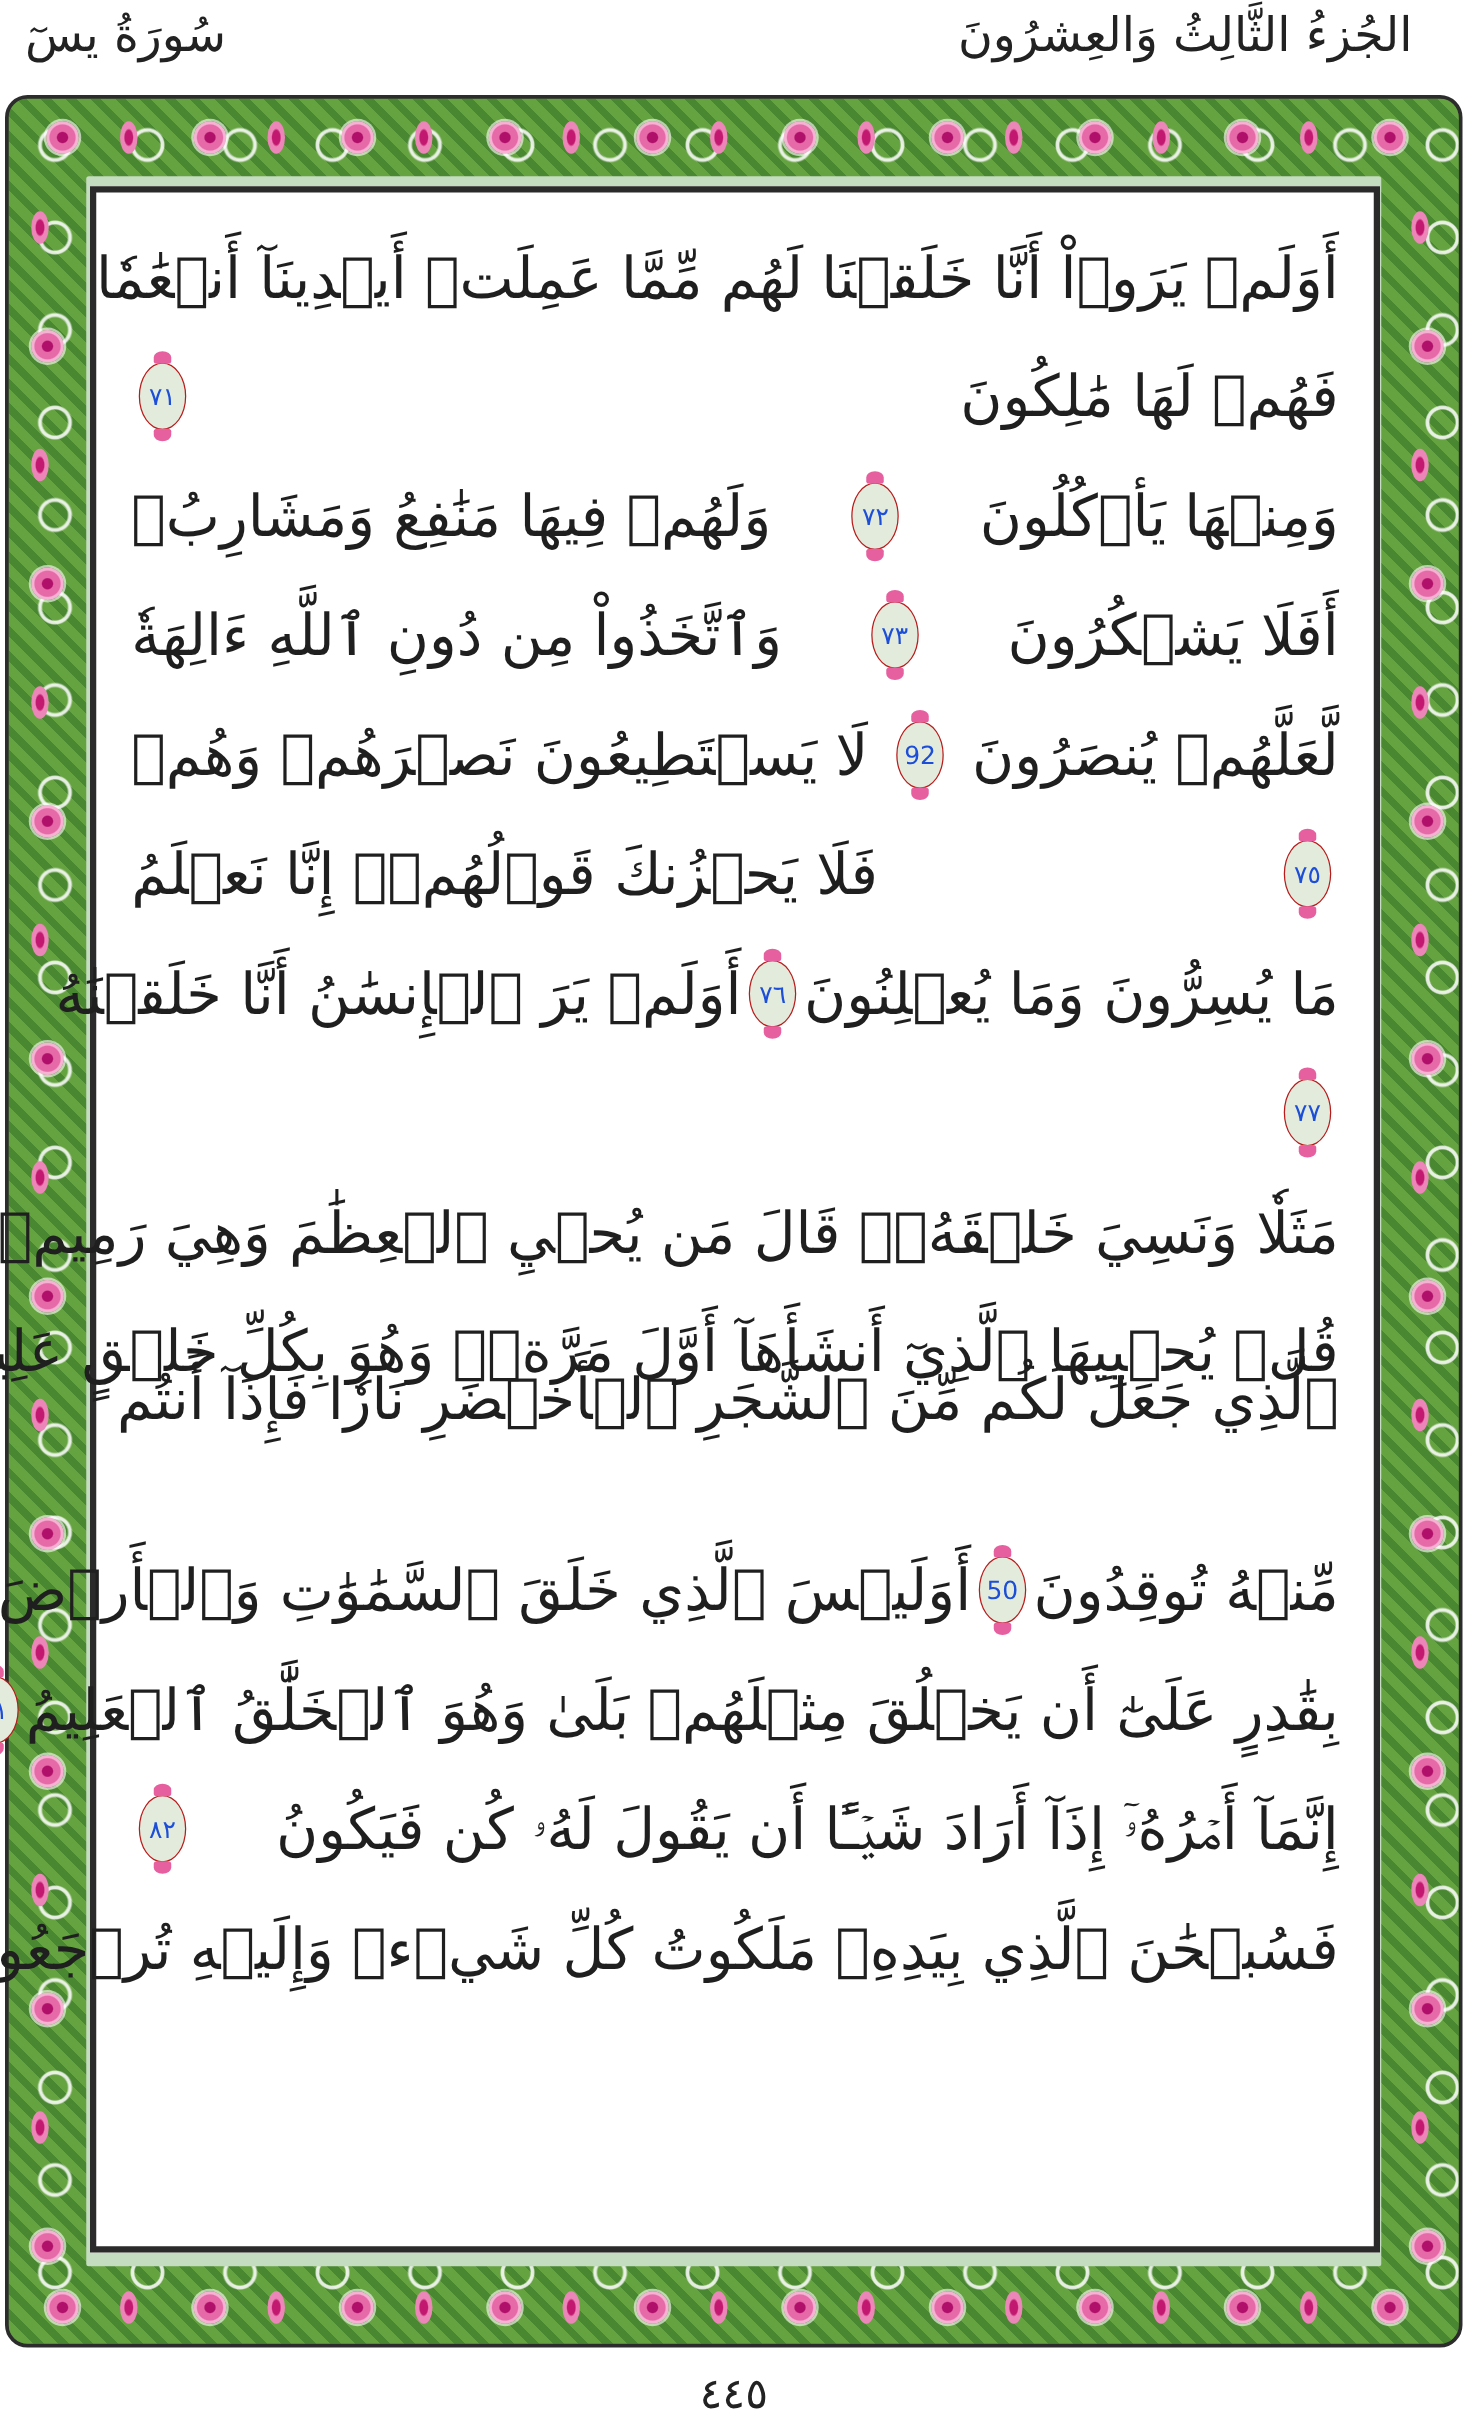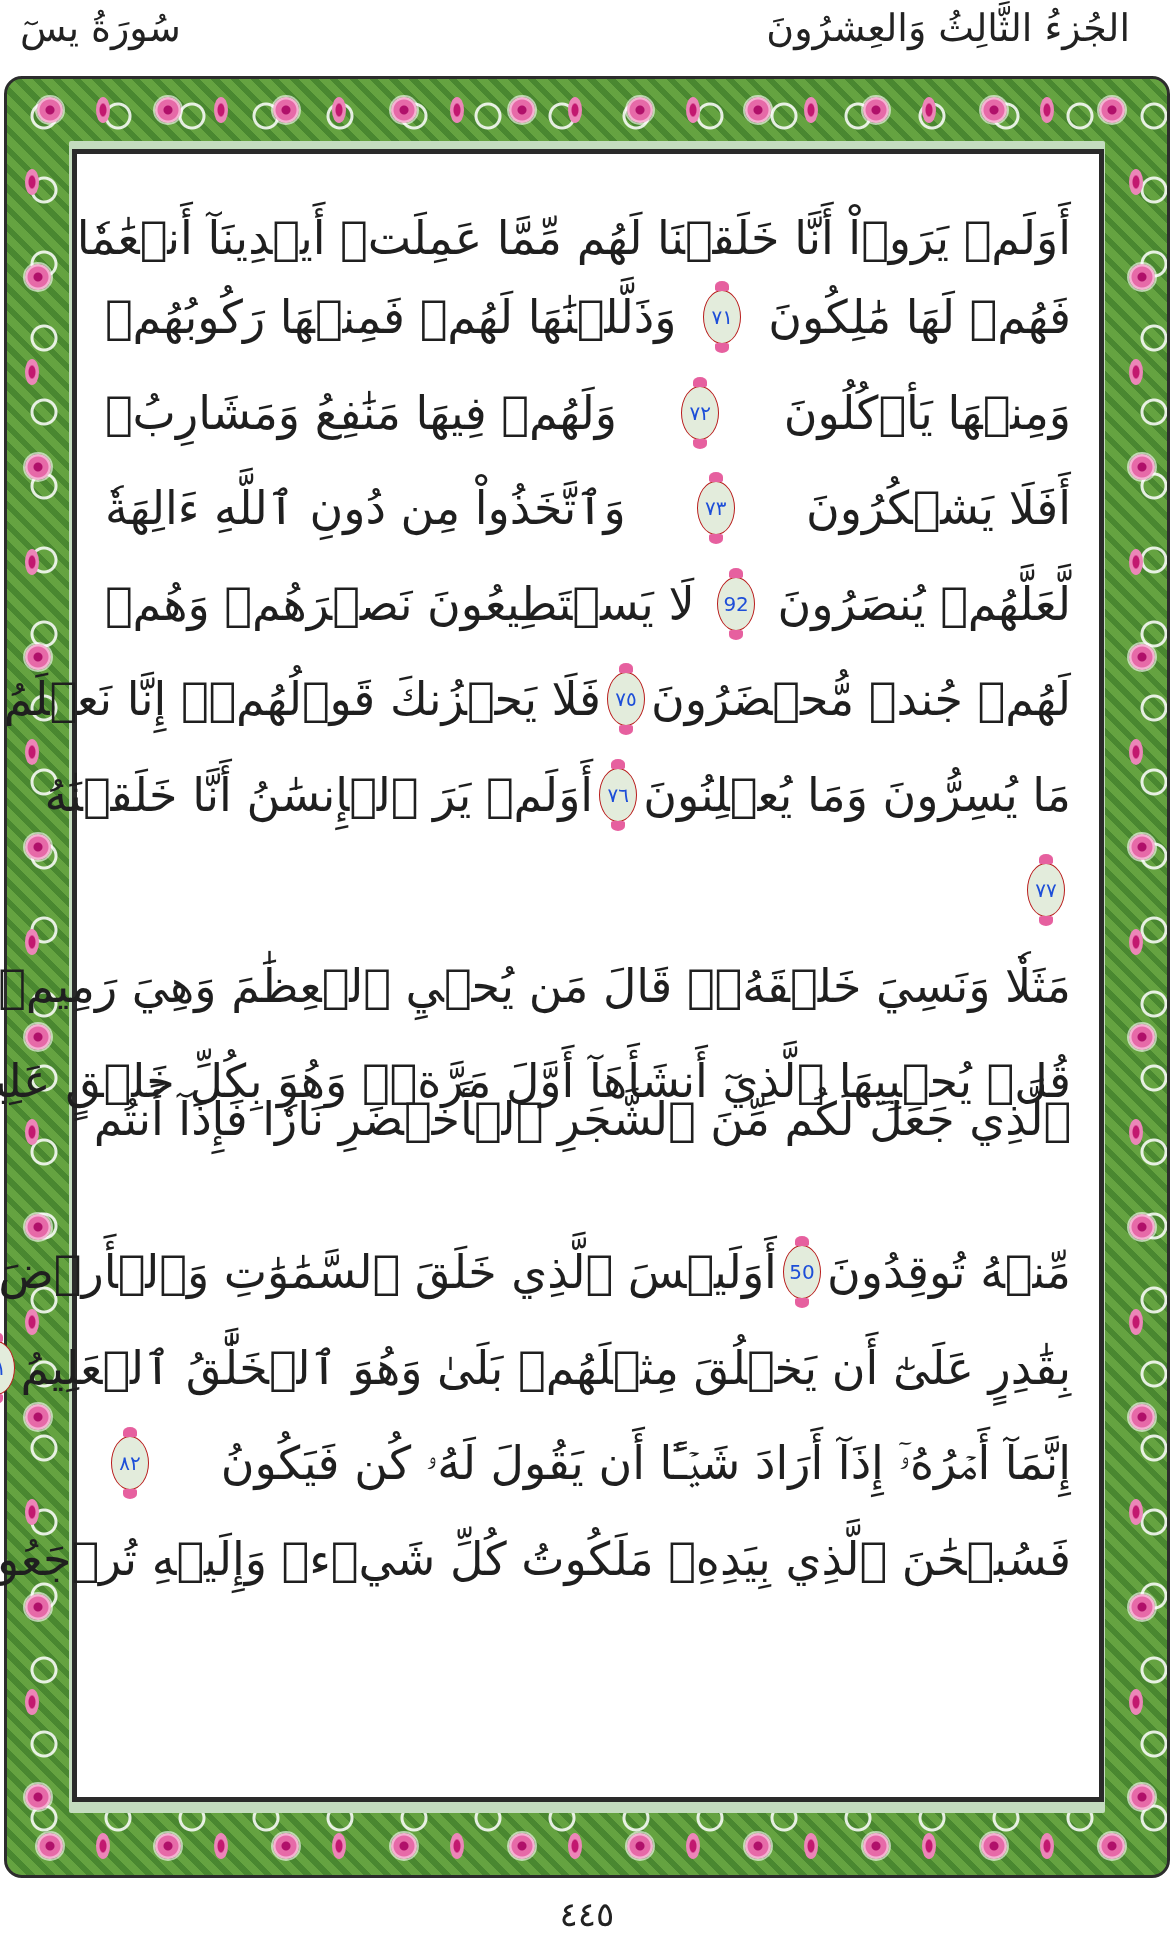--- a/index.html
+++ b/index.html
@@ -136,45 +136,43 @@
       <div class="bud" style="left: 18px; top: 1610px;"></div>
       <div class="bud" style="left: 1122px; top: 1610px;"></div>
       <div class="flower" style="left: 18px; top: 1705px;"></div>
       <div class="flower" style="left: 1122px; top: 1705px;"></div>
     </div>
 </div>
 
 <div class="panel">
   <div class="lines" id="lines">
 
-    <div class="line" style="top: 36px;">
+    <div class="line" style="top: 20px;">
         <span class="seg">أَوَلَمۡ يَرَوۡاْ أَنَّا خَلَقۡنَا لَهُم مِّمَّا عَمِلَتۡ أَيۡدِينَآ أَنۡعَٰمٗا</span>
       </div>
     <div class="line" style="top: 115.5px;">
         <span class="seg">فَهُمۡ لَهَا مَٰلِكُونَ</span>
         <span class="ayah">٧١</span>
-        <span class="seg">وَذَلَّلۡنَٰهَا لَهُمۡ فَمِنۡهَا رَكُوبُهُمۡ</span>
       </div>
     <div class="line" style="top: 211px;">
         <span class="seg">وَمِنۡهَا يَأۡكُلُونَ</span>
         <span class="ayah">٧٢</span>
         <span class="seg">وَلَهُمۡ فِيهَا مَنَٰفِعُ وَمَشَارِبُۚ</span>
       </div>
     <div class="line" style="top: 306.5px;">
         <span class="seg">أَفَلَا يَشۡكُرُونَ</span>
         <span class="ayah">٧٣</span>
         <span class="seg">وَٱتَّخَذُواْ مِن دُونِ ٱللَّهِ ءَالِهَةٗ</span>
       </div>
     <div class="line" style="top: 402px;">
         <span class="seg">لَّعَلَّهُمۡ يُنصَرُونَ</span>
         <span class="ayah">92</span>
         <span class="seg">لَا يَسۡتَطِيعُونَ نَصۡرَهُمۡ وَهُمۡ</span>
       </div>
     <div class="line" style="top: 497.5px;">
-        <span class="seg">لَهُمۡ جُندٞ مُّحۡضَرُونَ</span>
         <span class="ayah">٧٥</span>
         <span class="seg">فَلَا يَحۡزُنكَ قَوۡلُهُمۡۘ إِنَّا نَعۡلَمُ</span>
       </div>
     <div class="line" style="top: 593px;">
         <span class="seg">مَا يُسِرُّونَ وَمَا يُعۡلِنُونَ</span>
         <span class="ayah">٧٦</span>
         <span class="seg">أَوَلَمۡ يَرَ ٱلۡإِنسَٰنُ أَنَّا خَلَقۡنَٰهُ</span>
       </div>
     <div class="line" style="top: 688.5px;">
         <span class="ayah">٧٧</span>

